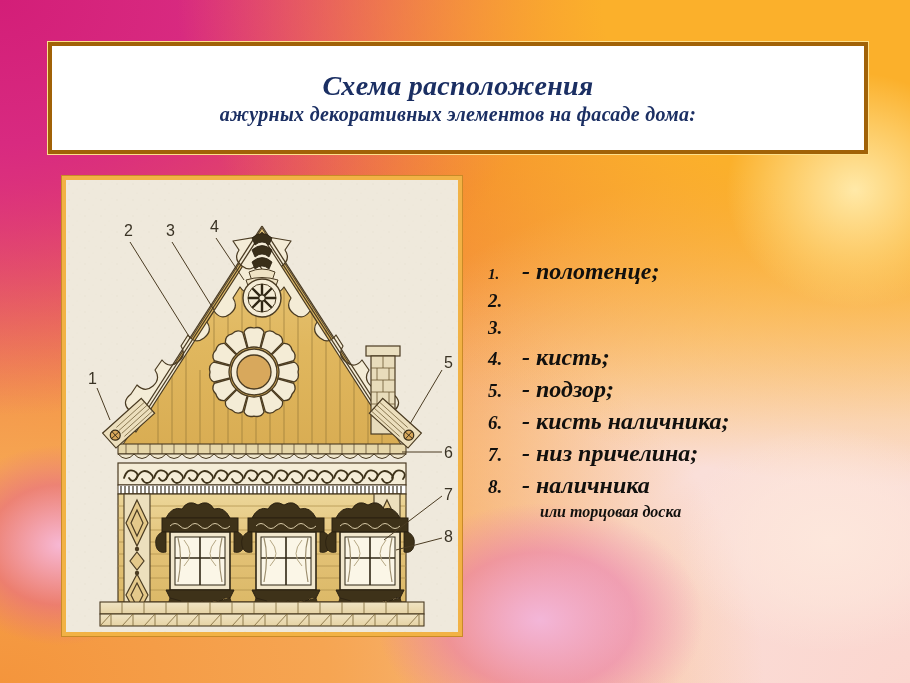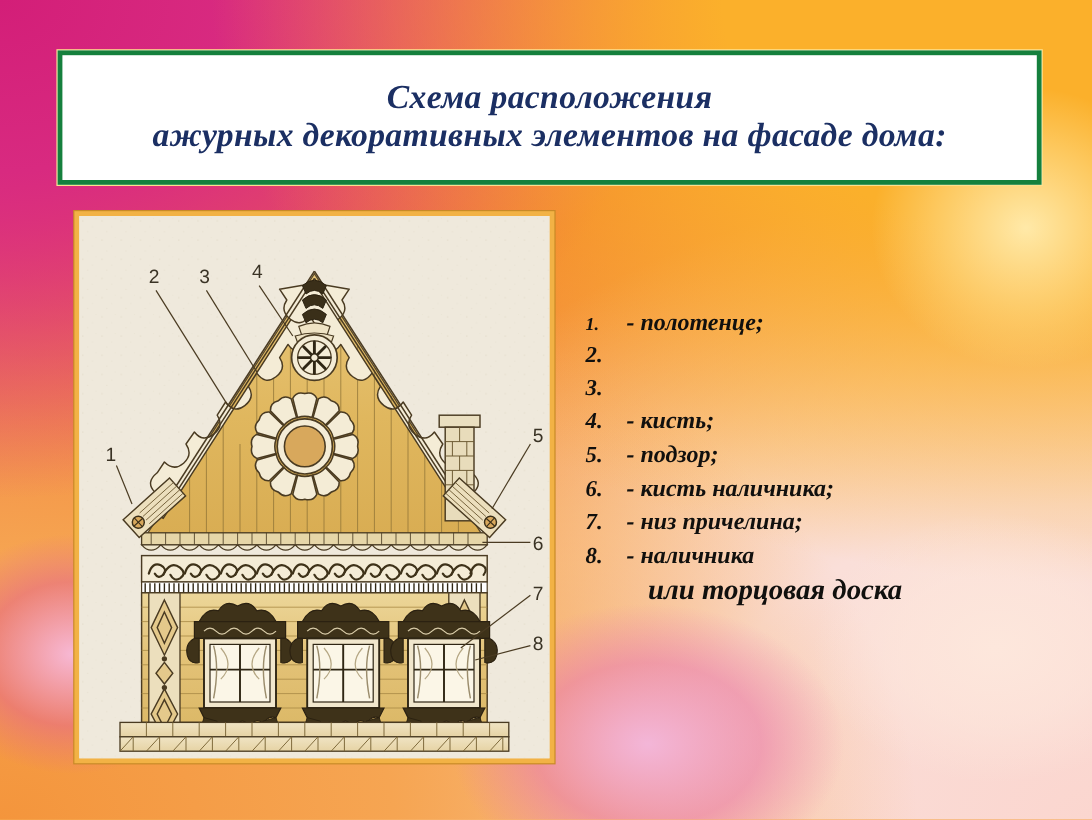--- a/index.html
+++ b/index.html
@@ -37,32 +37,32 @@
     width:300px;height:250px;left:-90px;top:420px;position:absolute;
   }
   .bg-glow5{
     background:radial-gradient(closest-side at 50% 50%, #fde7dc 0%, rgba(253,231,220,.6) 45%, rgba(253,231,220,0) 80%);
     width:380px;height:280px;left:640px;top:400px;position:absolute;
   }
 
   
   .title-box{
     position:absolute;left:48px;top:42px;width:812px;height:104px;
-    background:#ffffff;border:4px solid #15803d;
+    background:#ffffff;border:4px solid #a16207;
     box-shadow:0 0 0 1px #fde08c;
     z-index:5;display:flex;flex-direction:column;
     align-items:center;justify-content:center;
   }
   .title-line{
     color:#1b2f63;font-style:italic;font-weight:700;
     font-family:"Liberation Serif","DejaVu Serif",serif;
     letter-spacing:.3px;line-height:1.16;white-space:nowrap;
   }
   .title-line.l1{font-size:28px;}
-  .title-line.l2{font-size:28px;}
+  .title-line.l2{font-size:20px;}
 
   
   .pic-frame{
     position:absolute;left:62px;top:176px;width:400px;height:460px;
     background:#f2b245;padding:4px;box-sizing:border-box;
     box-shadow:0 0 0 1px #c98a27;z-index:5;
   }
   .pic{
     width:100%;height:100%;background:#efe9dc;position:relative;overflow:hidden;
   }
@@ -75,26 +75,26 @@
   .legend-item{
     display:flex;align-items:baseline;margin-bottom:5px;
   }
   .legend-num{
     width:34px;flex:0 0 34px;
     font-size:19px;font-style:italic;font-weight:700;color:#11100e;
     font-family:"Liberation Serif","DejaVu Serif",serif;
   }
   .legend-item.first .legend-num{font-size:15px;}
   .legend-text{
-    font-size:20px;font-style:italic;font-weight:700;color:#11100e;
+    font-size:24px;font-style:italic;font-weight:700;color:#11100e;
     font-family:"Liberation Serif","DejaVu Serif",serif;
     white-space:nowrap;
   }
   .legend-cont{margin-left:52px;margin-top:-1px;}
-  .legend-cont .legend-text{font-size:24px;}
+  .legend-cont .legend-text{font-size:16px;}
 </style>
 </head>
 <body>
 
 <div class="bg">
   <div class="bg-base" style="position:absolute;inset:0;"></div>
   <div class="bg-glow1"></div>
   <div class="bg-glow2"></div>
   <div class="bg-glow3"></div>
   <div class="bg-glow4"></div>

